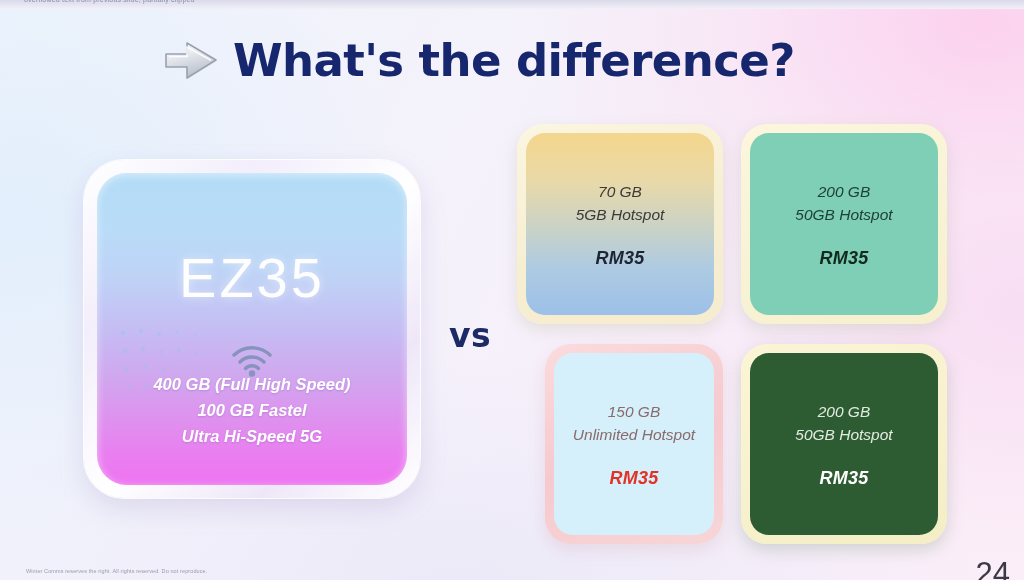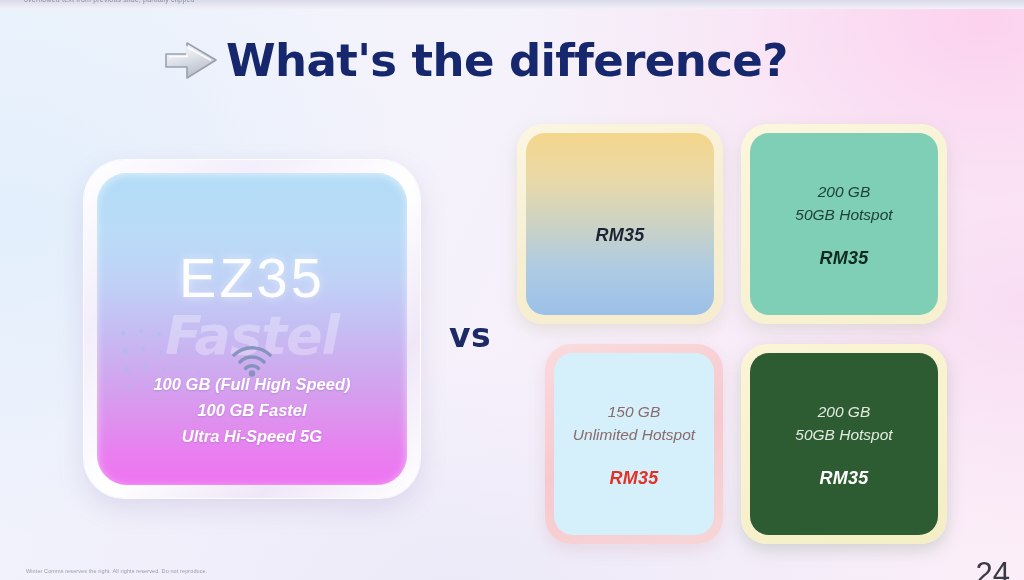--- a/index.html
+++ b/index.html
@@ -44,21 +44,21 @@
     letter-spacing: 0.2px;
   }
 
   
   .header {
     position: absolute;
     top: 34px;
     left: 160px;
     display: flex;
     align-items: center;
-    gap: 4px;
+    gap: 11px;
     justify-content: center;
   }
   .arrow-icon { width: 62px; height: 52px; display: block; }
 
   .title {
     font-family: "DejaVu Sans", sans-serif;
     font-size: 45px;
     font-weight: bold;
     color: #16276e;
     letter-spacing: -0.6px;
@@ -314,50 +314,53 @@
             <circle cx="48" cy="47" r="2"></circle>
           <circle cx="66" cy="45" r="1.7"></circle>
             <circle cx="84" cy="48" r="1.4"></circle>
           <circle cx="14" cy="64" r="2.2"></circle>
             <circle cx="32" cy="62" r="2"></circle>
             <circle cx="50" cy="65" r="1.7"></circle>
           <circle cx="68" cy="63" r="1.5"></circle>
         </g>
       </svg>
 
-      <div class="hero-watermark">Fastel</div>
 
       <div class="hero-title">EZ35</div>
 
       <span>
         <svg class="hero-wifi" viewBox="0 0 46 34" xmlns="http://www.w3.org/2000/svg">
           <g fill="none" stroke="#7b8fb5" stroke-width="3.4" stroke-linecap="round" opacity="0.85">
             <path d="M5 12 A26 26 0 0 1 41 12"></path>
             <path d="M11 19 A17 17 0 0 1 35 19"></path>
             <path d="M16.5 25.5 A9 9 0 0 1 29.5 25.5"></path>
           </g>
           <circle cx="23" cy="30.5" r="3.2" fill="#7b8fb5" opacity="0.85"></circle>
         </svg>
       </span>
 
       <div class="hero-lines">
-        <div>100 GB (Full High Speed)</div>
+        <div>400 GB (Full High Speed)</div>
         <div>100 GB Fastel</div>
         <div>Ultra Hi-Speed 5G</div>
       </div>
 
     </div>
   </div>
 
   <div class="vs">vs</div>
 
   <div class="grid">
 
     <div class="plan-wrap wrap-a">
       <div class="plan-card card-a">
+        <div class="plan-specs">
+          <div>70 GB</div>
+          <div>5GB Hotspot</div>
+        </div>
         <div class="plan-price">RM35</div>
       </div>
     </div>
 
     <div class="plan-wrap wrap-b">
       <div class="plan-card card-b">
         <div class="plan-specs">
           <div>200 GB</div>
           <div>50GB Hotspot</div>
         </div>

